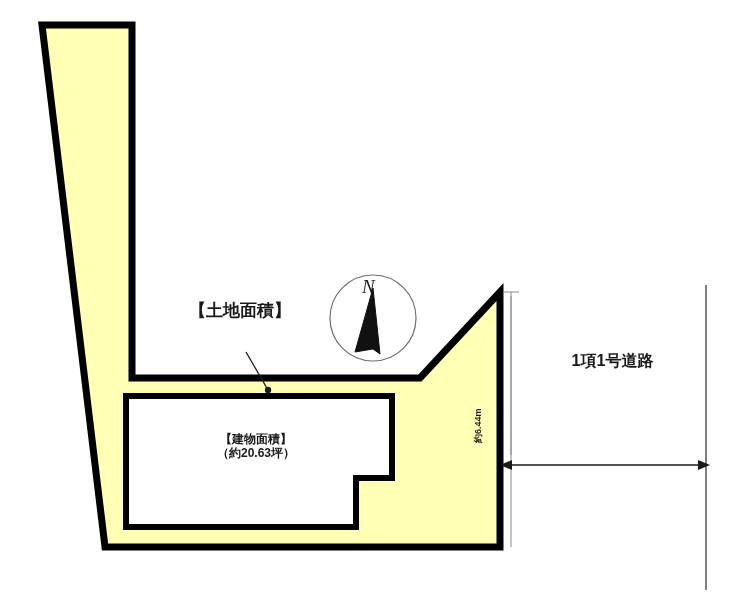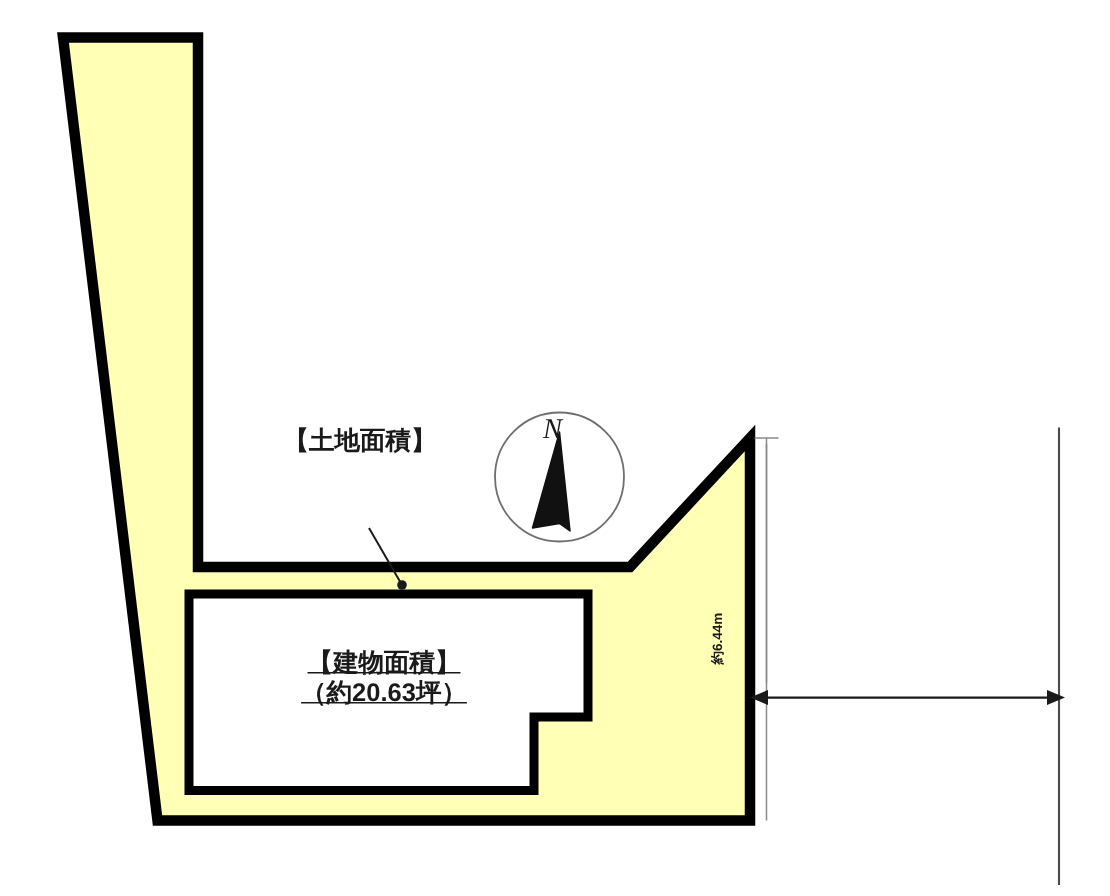--- a/index.html
+++ b/index.html
@@ -21,34 +21,33 @@
     top: 0;
   }
   .txt {
     position: absolute;
     white-space: nowrap;
     line-height: 1.18;
     color: #1a1a1a;
   }
   #land-area-label {
     left: 170px;
-    top: 284px;
+    top: 301px;
     width: 140px;
     text-align: center;
     font-size: 17px;
     font-weight: 700;
   }
   #building-area-label {
     left: 186px;
     top: 432px;
     width: 140px;
     text-align: center;
-    font-size: 17px;
+    font-size: 12px;
     font-weight: 700;
-    text-decoration: underline;
   }
   #road-label {
     left: 500px;
     top: 352px;
     width: 225px;
     text-align: center;
     font-size: 16px;
     font-weight: 700;
   }
   .sup {
@@ -127,17 +126,18 @@
 <div class="txt" id="land-area-label">
   <div>【土地面積】</div>
 </div>
 
 <div class="txt" id="building-area-label">
   <div>【建物面積】</div>
   <div>（約20.63坪）</div>
 </div>
 
 <div class="txt" id="road-label">
+  <div>1項1号道路</div>
 </div>
 
 <div class="txt" id="depth-dim-label">約6.44m</div>
 
 <div class="txt" id="compass-letter">N</div>
 
 </body></html>

